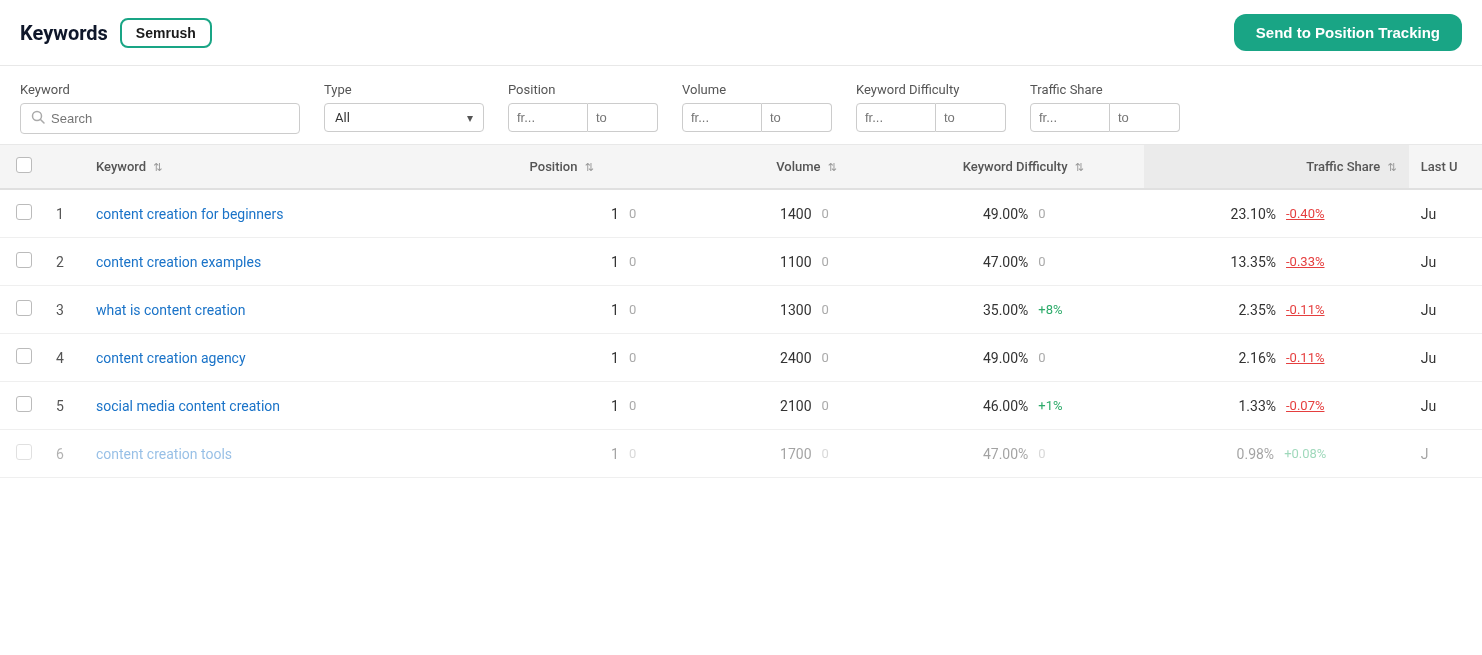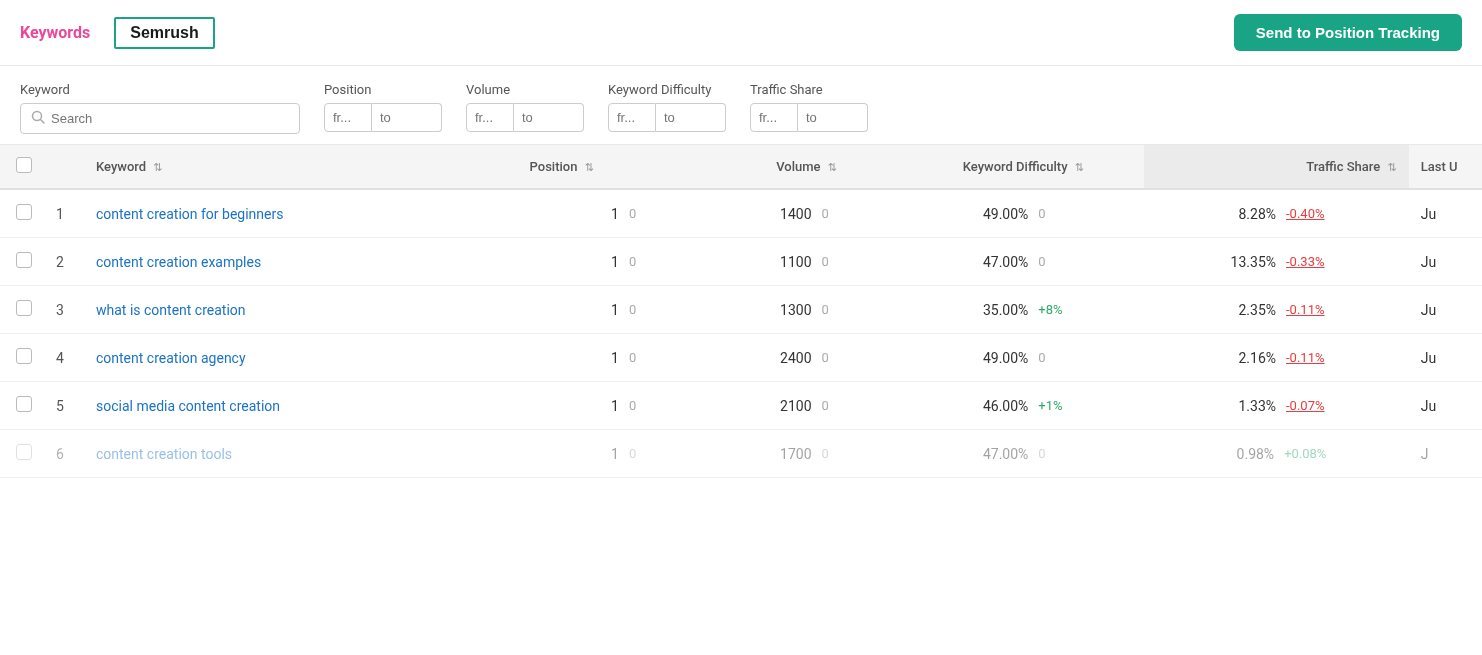--- a/index.html
+++ b/index.html
@@ -18,49 +18,49 @@
 
     
     .header {
       display: flex;
       align-items: center;
       padding: 14px 20px;
       border-bottom: 1px solid #e8e8e8;
       gap: 12px;
     }
     .header-title {
-      font-size: 16px;
+      font-size: 20px;
       font-weight: 700;
-      color: #ec4899;
-      margin-right: 12px;
+      color: #0f172a;
+      margin-right: 0;
     }
     .tab-semrush {
       border: 2px solid #19a585;
-      border-radius: 2px;
+      border-radius: 8px;
       padding: 5px 14px;
-      font-size: 16px;
+      font-size: 14px;
       font-weight: 600;
       color: #1a1a1a;
       cursor: pointer;
       background: #fff;
     }
     .tab-google {
       border: none;
       background: none;
       padding: 5px 14px;
       font-size: 14px;
       color: #555;
       cursor: pointer;
     }
     .send-btn {
       margin-left: auto;
       background: #19a585;
       color: #fff;
       border: none;
-      border-radius: 6px;
+      border-radius: 12px;
       padding: 10px 22px;
       font-size: 15px;
       font-weight: 600;
       cursor: pointer;
       white-space: nowrap;
     }
 
     
     .filters {
       display: flex;
@@ -119,21 +119,21 @@
     }
     .range-input-wrap {
       display: flex;
       align-items: center;
       gap: 0;
     }
     .range-input {
       border: 1px solid #ccc;
       border-radius: 4px 0 0 4px;
       padding: 6px 8px;
-      width: 48px;
+      width: 80px;
       font-size: 13px;
       color: #aaa;
       outline: none;
     }
     .range-to-input {
       border: 1px solid #ccc;
       border-left: none;
       border-radius: 0 4px 4px 0;
       padding: 6px 8px;
       width: 70px;
@@ -293,20 +293,27 @@
         <span class="search-icon-svg">
           <svg width="14" height="14" viewBox="0 0 14 14" fill="none">
             <circle cx="6" cy="6" r="4.5" stroke="#aaa" stroke-width="1.5"></circle>
             <line x1="9.5" y1="9.5" x2="13" y2="13" stroke="#aaa" stroke-width="1.5" stroke-linecap="round"></line>
           </svg>
         </span>
         <input class="search-input" type="text" placeholder="Search" style="">
       </div>
     </div>
 
+    <div class="filter-group">
+      <span class="filter-label">Type</span>
+      <div class="type-select-wrap">
+        <span class="type-select-text">All</span>
+        <span class="chevron-icon">▾</span>
+      </div>
+    </div>
 
     <div class="filter-group">
       <span class="filter-label">Position</span>
       <div class="range-input-wrap">
         <input class="range-input" type="text" placeholder="fr..." style="">
         <input class="range-to-input" type="text" placeholder="to" style="">
       </div>
     </div>
 
     <div class="filter-group">
@@ -388,21 +395,21 @@
         </div>
       </td>
       <td class="td-kd">
         <div class="cell-pair">
           <span class="cell-main">49.00%</span>
           <span class="cell-delta delta-neutral">0</span>
         </div>
       </td>
       <td class="td-traffic">
         <div class="traffic-pair">
-          <span class="cell-main">8.28%</span>
+          <span class="cell-main">23.10%</span>
           <span class="cell-delta delta-red">-0.40%</span>
         </div>
       </td>
       <td>Ju</td>
     </tr>
           <tr>
       <td class="td-checkbox">
         <span class="cb"></span>
       </td>
       <td class="td-num">2</td>

